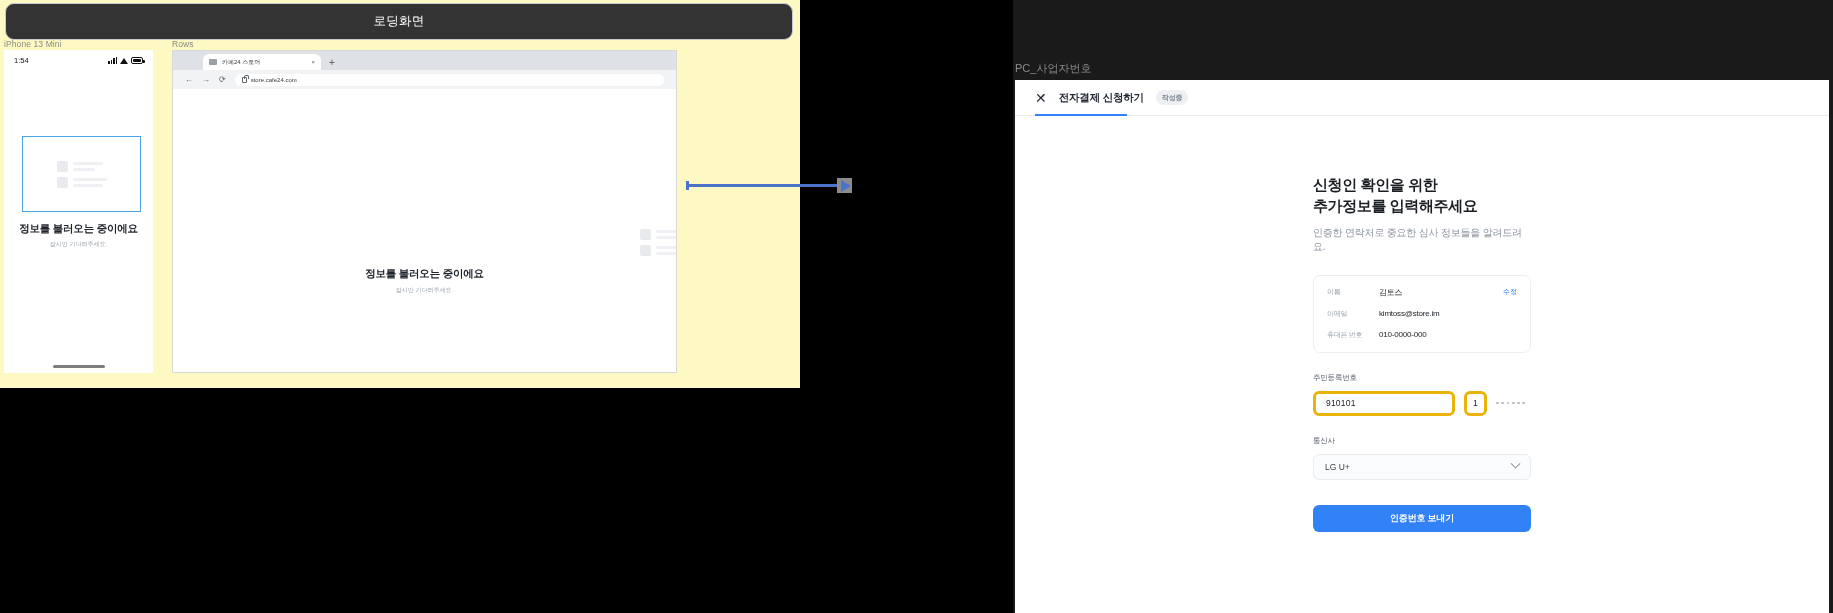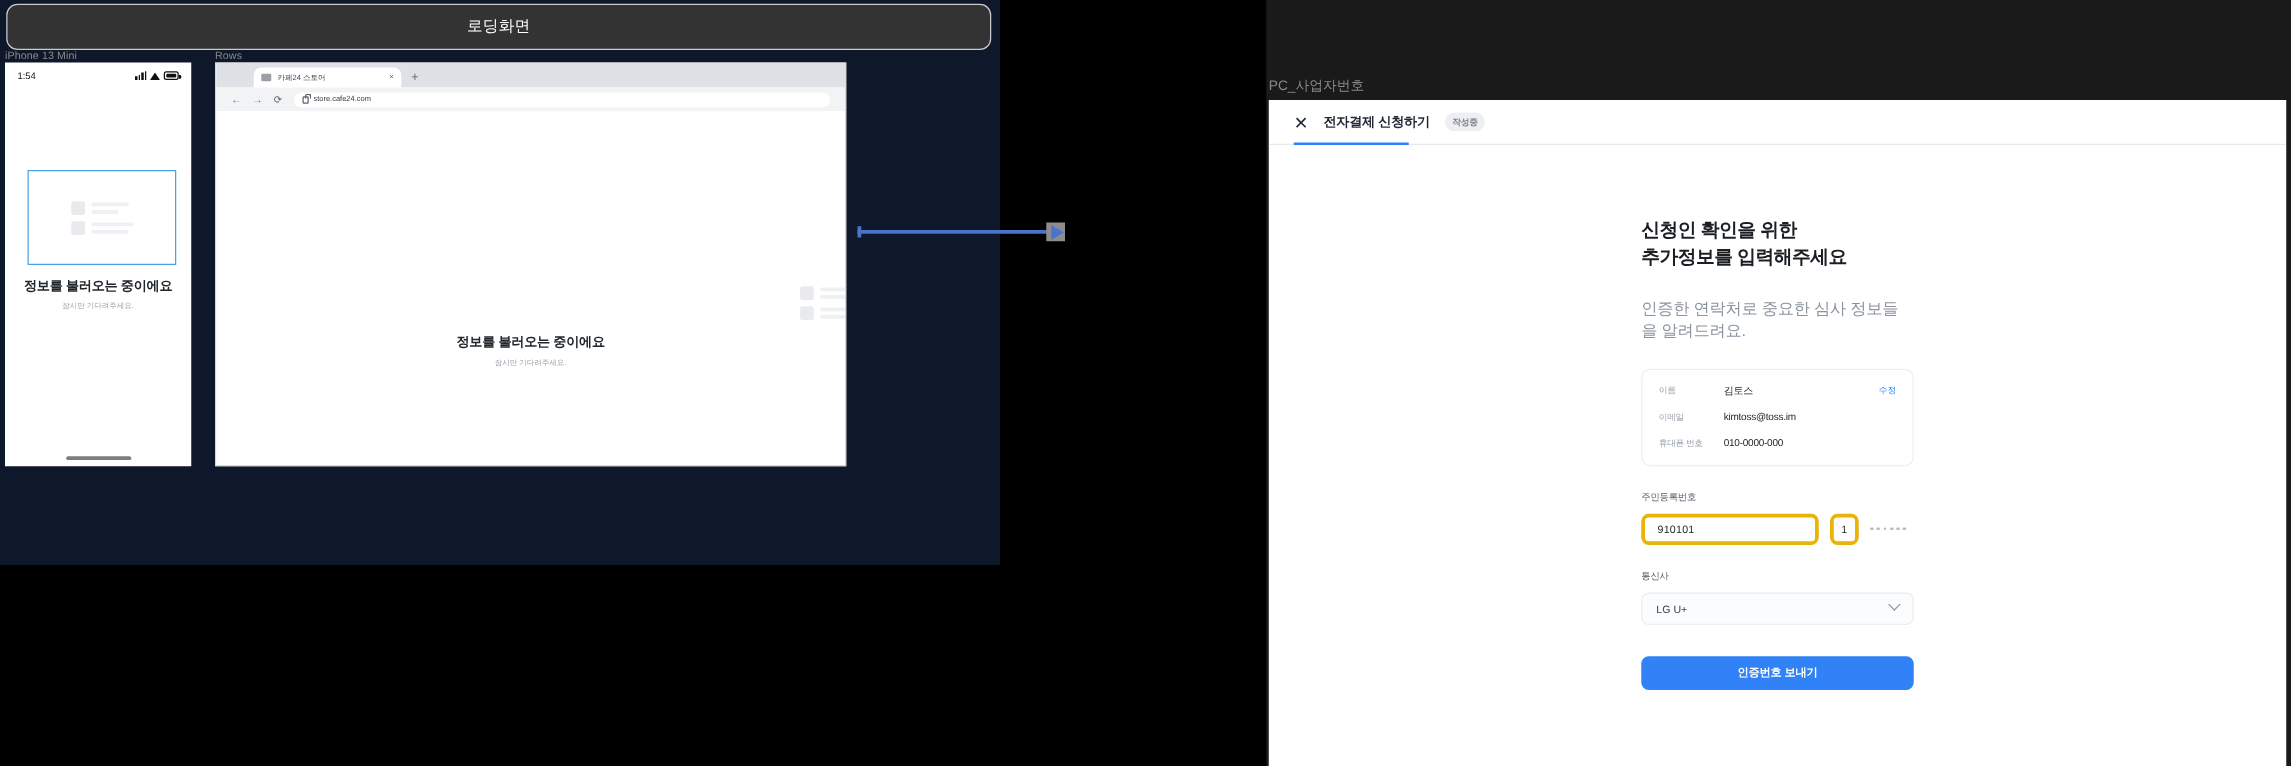--- a/index.html
+++ b/index.html
@@ -6,22 +6,22 @@
   html, body {
     width: 1833px; height: 613px;
     background: #000000;
     font-family: "Liberation Sans", "DejaVu Sans", sans-serif;
     overflow: hidden;
   }
   #canvas { position: relative; width: 1833px; height: 613px; background: #000; }
 
   
   .left-group {
-    position: absolute; left: 0; top: 0; width: 800px; height: 452px;
-    background: #0f172a;
+    position: absolute; left: 0; top: 0; width: 800px; height: 388px;
+    background: #fef9c3;
   }
   .group-title-pill {
     position: absolute; left: 5px; top: 3px; width: 788px; height: 37px;
     background: #333333; border: 1px solid #c9c9cf; border-radius: 9px;
     display: flex; align-items: center; justify-content: center;
     color: #ffffff; font-size: 12.5px; letter-spacing: .2px;
   }
   .frame-label {
     position: absolute; color: #8a8a8a; font-size: 8.5px; letter-spacing: .1px;
   }
@@ -166,21 +166,21 @@
   .pc-tab-underline {
     position: absolute; left: 20px; bottom: -1px; width: 92px; height: 2px; background: #3182f6;
   }
 
   .form {
     position: absolute; left: 0; top: 36px; width: 100%;
     display: flex; flex-direction: column; align-items: center; padding-top: 58px;
   }
   .form-inner { width: 218px; }
   .form-h1 { font-size: 15px; font-weight: 700; color: #1b1f24; line-height: 1.42; letter-spacing: -.4px; }
-  .form-sub { margin-top: 21px; font-size: 13px; color: #8b939e; letter-spacing: -.2px; }
+  .form-sub { margin-top: 9px; font-size: 10px; color: #8b939e; letter-spacing: -.2px; }
 
   .info-card {
     margin-top: 21px; border: 1px solid #edeff2; border-radius: 7px; padding: 11px 13px 12px 13px;
   }
   .info-row { display: flex; align-items: center; margin-bottom: 11px; }
   .info-row:last-child { margin-bottom: 0; }
   .info-key { width: 52px; font-size: 7px; color: #9aa1ab; letter-spacing: -.3px; flex: none; }
   .info-val { font-size: 8px; color: #1b1f24; font-weight: 500; flex: 1; letter-spacing: -.2px; }
   .info-edit { font-size: 7px; color: #3182f6; font-weight: 500; }
 
@@ -341,21 +341,21 @@
           <div class="form-sub">인증한 연락처로 중요한 심사 정보들을 알려드려요.</div>
 
           <div class="info-card">
             <div class="info-row">
               <span class="info-key">이름</span>
               <span class="info-val">김토스</span>
               <span class="info-edit">수정</span>
             </div>
             <div class="info-row">
               <span class="info-key">이메일</span>
-              <span class="info-val">kimtoss@toss.im</span>
+              <span class="info-val">kimtoss@store.im</span>
             </div>
             <div class="info-row">
               <span class="info-key">휴대폰 번호</span>
               <span class="info-val">010-0000-000</span>
             </div>
           </div>
 
           <div class="field-label">주민등록번호</div>
           <div class="rrn-row">
             <span class="inp rrn-front">910101</span>

